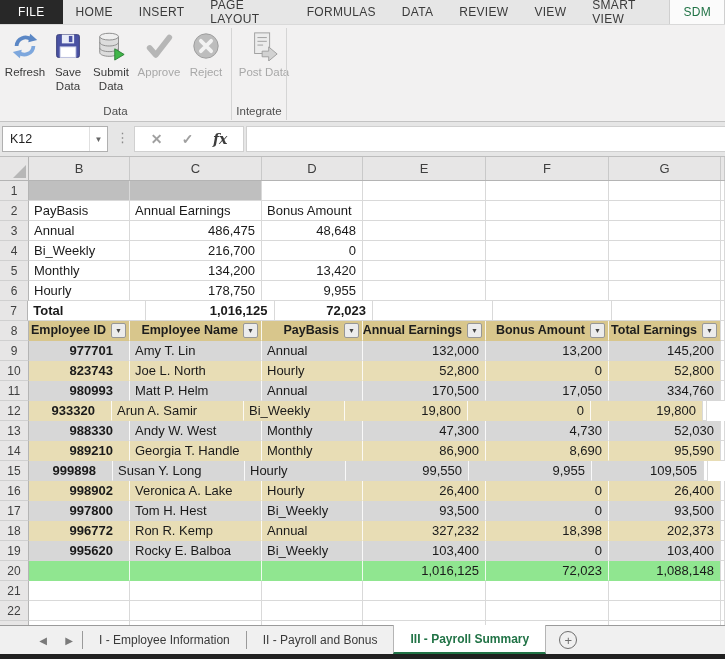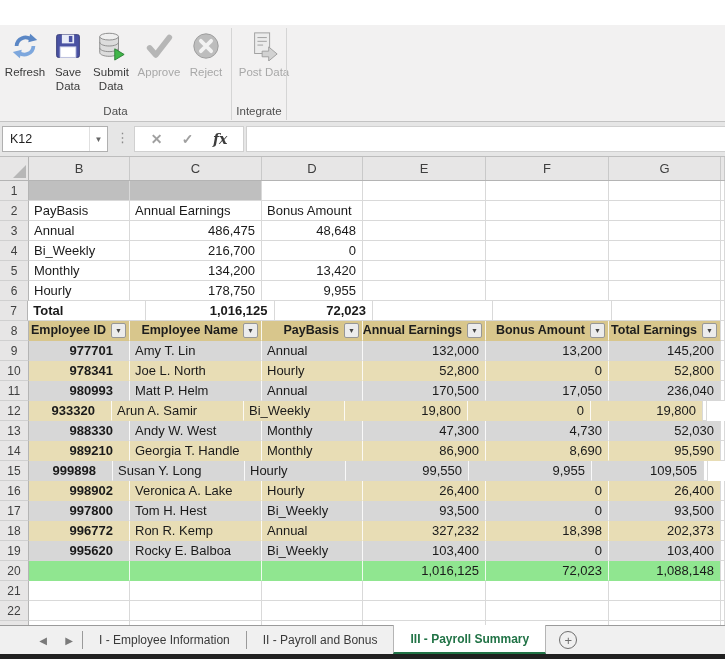--- a/index.html
+++ b/index.html
@@ -72,20 +72,32 @@
   #addsheet .plus{width:18px;height:18px;border:1.4px solid #6e6e6e;border-radius:50%;color:#6e6e6e;
     display:flex;align-items:center;justify-content:center;font-size:13px;line-height:1;}
   #bottomedge{position:absolute;left:0;top:654px;width:725px;height:5px;background:#202020;}
   #navpad{width:30px;}
 </style>
 </head>
 <body>
 
 <div id="app">
 
+  <div id="tabrow">
+      <div class="rtab file">FILE</div>
+      <div class="rtab">HOME</div>
+      <div class="rtab">INSERT</div>
+      <div class="rtab">PAGE LAYOUT</div>
+      <div class="rtab">FORMULAS</div>
+      <div class="rtab">DATA</div>
+      <div class="rtab">REVIEW</div>
+      <div class="rtab">VIEW</div>
+      <div class="rtab">SMART VIEW</div>
+      <div class="rtab active">SDM</div>
+    </div>
 
   <div id="ribbon">
     <div id="rbuttons">
       <div class="rbtn">
         <span class="ricon">
           <svg width="30" height="30" viewBox="0 0 32 32">
             <path d="M7 16a9.5 9.5 0 0 1 16-6.5" fill="none" stroke="#5b87c5" stroke-width="4"></path>
             <polygon points="21.5,3 29,9.5 19.5,12" fill="#5b87c5"></polygon>
             <path d="M25 16a9.5 9.5 0 0 1-16 6.5" fill="none" stroke="#7da7dd" stroke-width="4"></path>
             <polygon points="10.5,29 3,22.5 12.5,20" fill="#7da7dd"></polygon>
@@ -280,36 +292,36 @@
           <div class="cell fill-gray wsep numid" style="width:101px">977701</div>
           <div class="cell fill-gray wsep txt" style="width:132px">Amy T. Lin</div>
           <div class="cell fill-gray wsep txt" style="width:101px">Annual</div>
           <div class="cell fill-gray wsep num" style="width:123px">132,000</div>
           <div class="cell fill-gray wsep num" style="width:123px">13,200</div>
           <div class="cell fill-gray num" style="width:112px">145,200</div>
           <div class="cell" style="width:4px"></div>
         </div>
         <div class="grow">
           <div class="rnum">10</div>
-          <div class="cell fill-tan wsep numid" style="width:101px">978341</div>
+          <div class="cell fill-tan wsep numid" style="width:101px">823743</div>
           <div class="cell fill-tan wsep txt" style="width:132px">Joe L. North</div>
           <div class="cell fill-tan wsep txt" style="width:101px">Hourly</div>
           <div class="cell fill-tan wsep num" style="width:123px">52,800</div>
           <div class="cell fill-tan wsep num" style="width:123px">0</div>
           <div class="cell fill-tan num" style="width:112px">52,800</div>
           <div class="cell" style="width:4px"></div>
         </div>
         <div class="grow">
           <div class="rnum">11</div>
           <div class="cell fill-gray wsep numid" style="width:101px">980993</div>
           <div class="cell fill-gray wsep txt" style="width:132px">Matt P. Helm</div>
           <div class="cell fill-gray wsep txt" style="width:101px">Annual</div>
           <div class="cell fill-gray wsep num" style="width:123px">170,500</div>
           <div class="cell fill-gray wsep num" style="width:123px">17,050</div>
-          <div class="cell fill-gray num" style="width:112px">236,040</div>
+          <div class="cell fill-gray num" style="width:112px">334,760</div>
           <div class="cell" style="width:4px"></div>
         </div>
         <div class="grow">
           <div class="rnum">12</div>
           <div class="cell fill-tan wsep numid" style="width:83px">933320</div>
           <div class="cell fill-tan wsep txt" style="width:132px">Arun A. Samir</div>
           <div class="cell fill-tan wsep txt" style="width:101px">Bi_Weekly</div>
           <div class="cell fill-tan wsep num" style="width:123px">19,800</div>
           <div class="cell fill-tan wsep num" style="width:123px">0</div>
           <div class="cell fill-tan num" style="width:112px">19,800</div>

